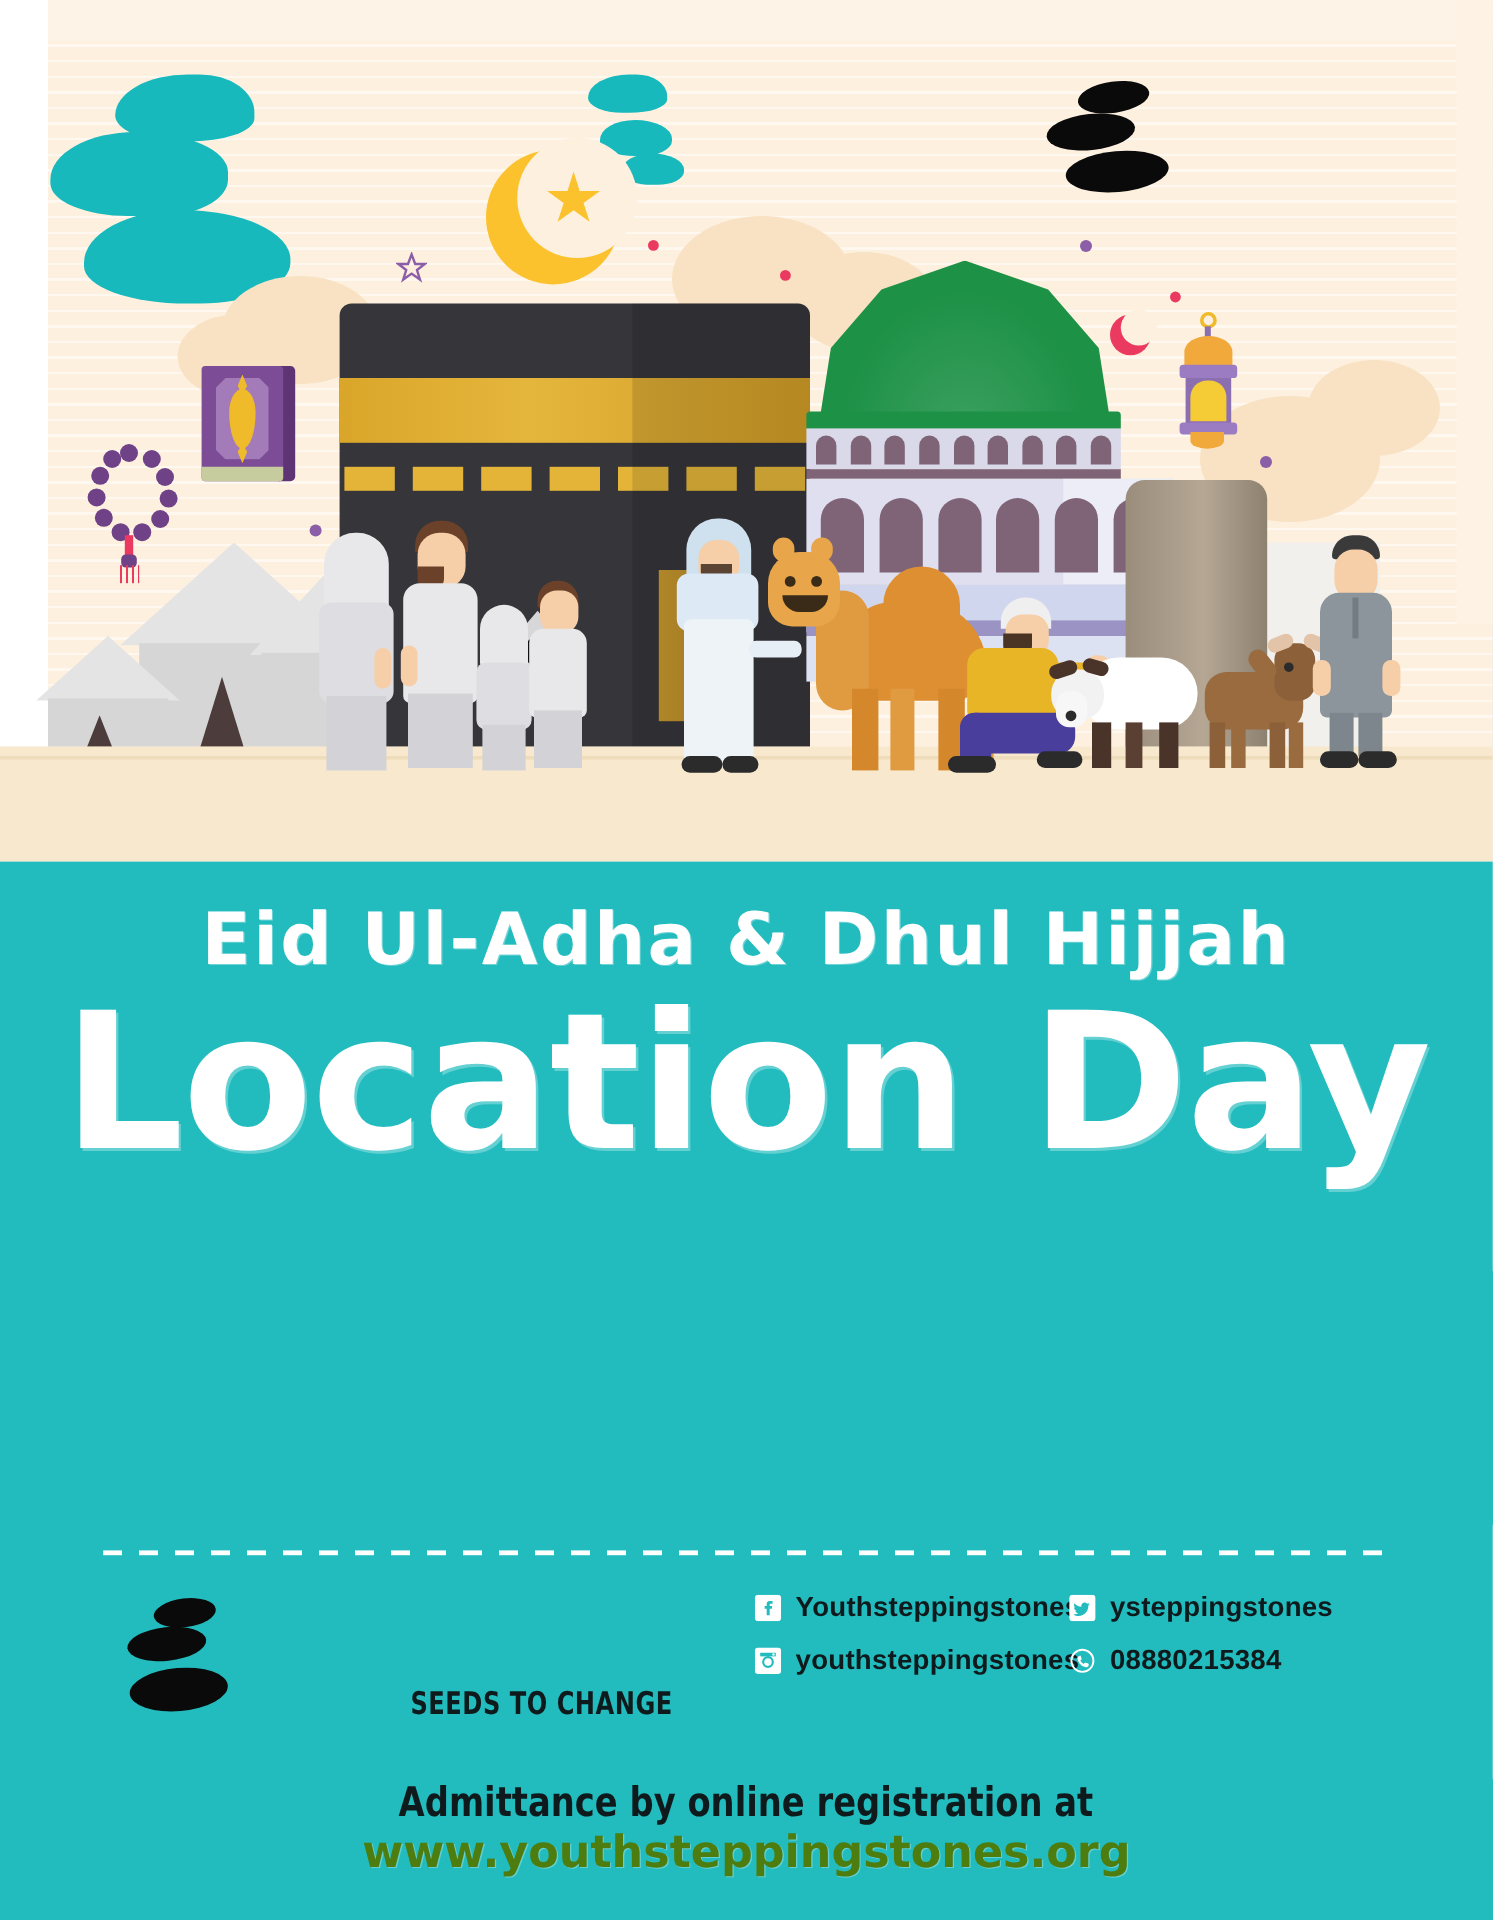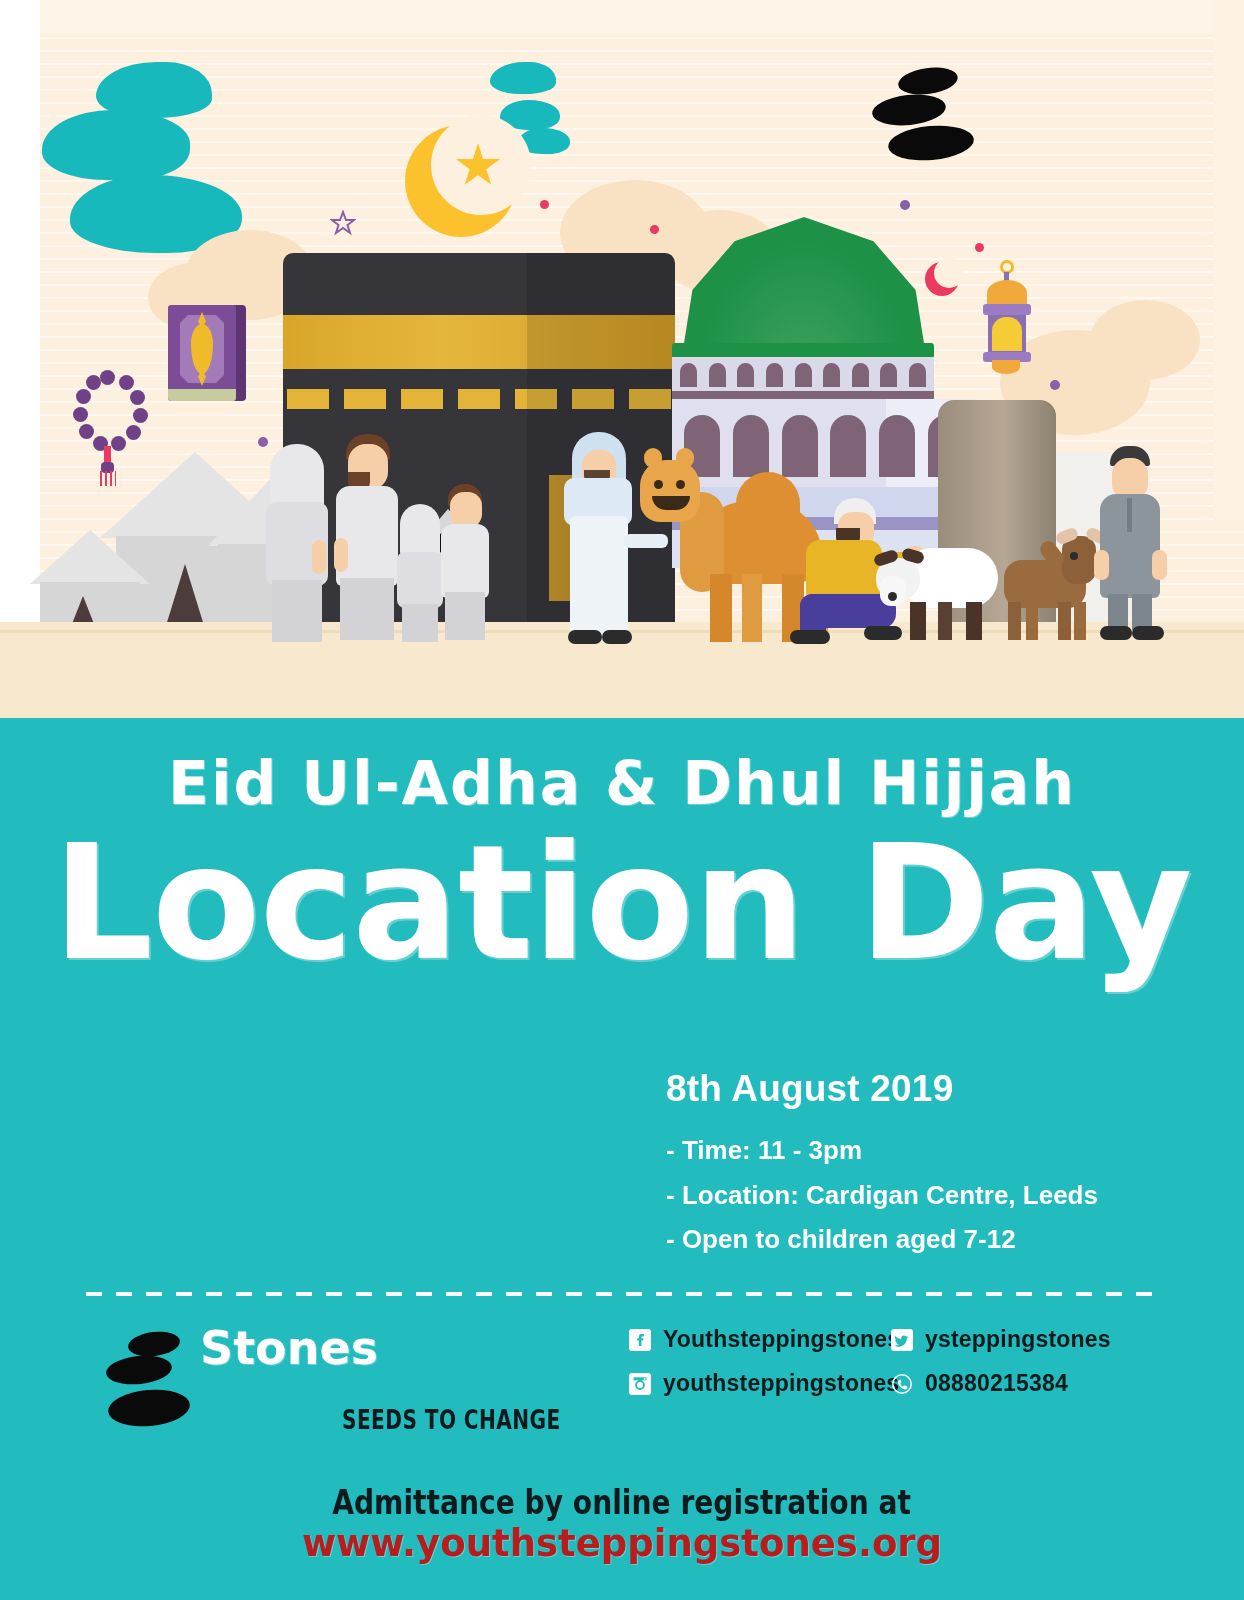--- a/index.html
+++ b/index.html
@@ -235,21 +235,21 @@
   .bottom {
     position:absolute; left:0; top:1482px; width:1244px; text-align:center;
   }
   .bottom-a {
     font-family:"DejaVu Sans Condensed","Liberation Sans Narrow", sans-serif;
     font-weight:bold; font-size:34px; color:#0e1a1c;
     transform:scaleX(.92); display:inline-block; transform-origin:center;
   }
   .bottom-b {
     font-family:"DejaVu Sans", sans-serif; font-weight:bold;
-    font-size:37px; color:#b91c1c; 
+    font-size:37px; color:#4d7c0f; 
     text-shadow:1px 1px 0 rgba(255,255,255,.3);
   }
 </style>
 </head>
 <body>
 
 <div class="poster">
 
   <div class="illus">
     <div class="illus-lines"></div>
@@ -511,35 +511,28 @@
   </div>
 
   <div class="panel">
     <div class="title-wrap">
       <div class="title-sm">Eid Ul-Adha &amp; Dhul Hijjah</div>
       <div class="title-lg">Location Day</div>
     </div>
   </div>
 
 
-  <div class="details">
-    <div class="details-date">8th August 2019</div>
-    <div class="details-line">- Time: 11 - 3pm</div>
-    <div class="details-line">- Location: Cardigan Centre, Leeds</div>
-    <div class="details-line">- Open to children aged 7-12</div>
-  </div>
 
   <div class="divider"></div>
 
   <div class="logo">
     <div class="logo-stone ls1"></div>
     <div class="logo-stone ls2"></div>
     <div class="logo-stone ls3"></div>
     <div class="logo-name">
-      <div>Stones</div>
     </div>
     <div class="logo-tag">SEEDS TO CHANGE</div>
   </div>
 
   <div class="contacts">
     <div class="crow">
       <div class="citem w1">
         <span class="cicon">
           <svg width="22" height="22" viewBox="0 0 22 22">
               <rect width="22" height="22" rx="3" fill="#fff"></rect>

